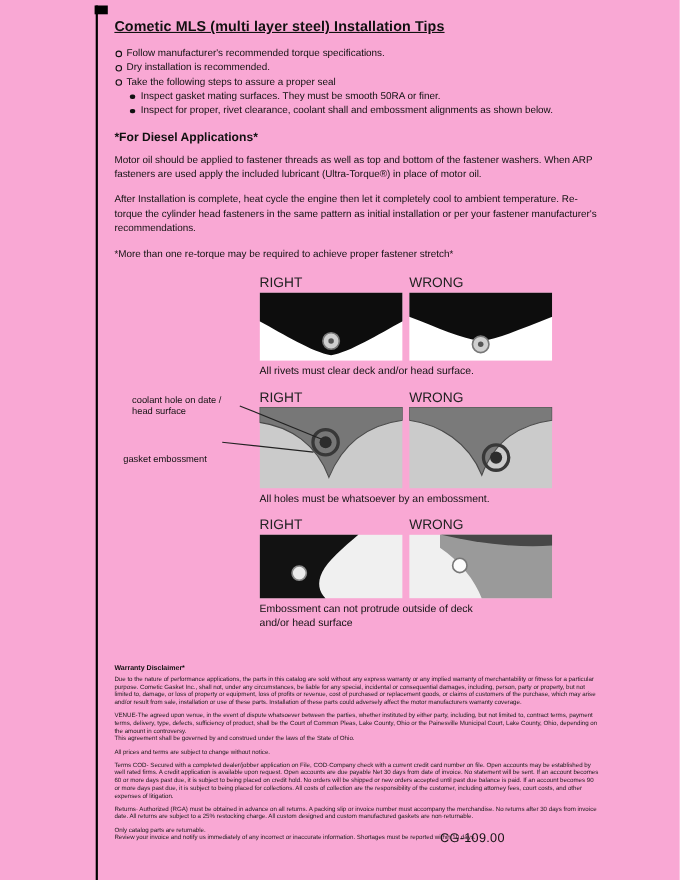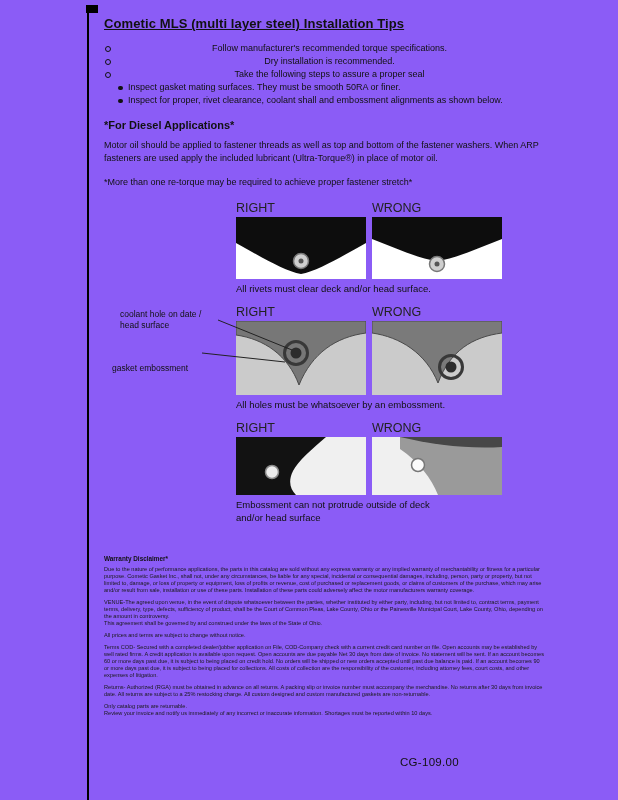--- a/index.html
+++ b/index.html
@@ -1,27 +1,27 @@
 <!DOCTYPE html>
 <html><head>
 <meta charset="utf-8">
 <style>
   * { margin:0; padding:0; box-sizing:border-box; }
   html,body { background:#fff; }
   .page {
-    position:relative; width:618px; height:800px; background:#8b5cf6;
+    position:relative; width:618px; height:800px; background:#f9a8d4;
     font-family:"Liberation Sans", sans-serif; color:#111; overflow:hidden;
   }
   .corner-mark { position:absolute; left:86px; top:5px; width:12px; height:8px; background:#000; }
   .edge-line { position:absolute; left:87px; top:5px; width:1.5px; height:795px; background:#000; }
   .content { position:absolute; left:104px; top:16px; width:440px; }
   .title { font-size:13px; font-weight:bold; text-decoration:underline; margin-bottom:11px; letter-spacing:0.1px; }
   .bullets { list-style:none; margin:0 0 12px 0; }
   .b1, .b2 { position:relative; font-size:9px; line-height:1.45; }
-  .b1 { padding-left:11px;text-align:center; }
+  .b1 { padding-left:11px; }
   .b1::before { content:""; position:absolute; left:1px; top:4px; width:4px; height:4px; border:1px solid #111; border-radius:50%; }
   .b2 { padding-left:24px; }
   .b2::before { content:""; position:absolute; left:14px; top:4.5px; width:4.5px; height:4.5px; background:#111; border-radius:50%; }
   .diesel-heading { font-size:11px; font-weight:bold; margin:12px 0 8px 0; }
   .body-p { font-size:9px; line-height:1.4; margin-bottom:11px; }
   .note { font-size:9px; margin-top:13px; }
   .diagrams { position:relative; height:332px; margin-top:14px; }
   .dg-label { position:absolute; width:130px; font-size:12.5px; color:#222; }
   .panel { position:absolute; width:130px; }
   .panel svg { display:block; }
@@ -46,20 +46,21 @@
     <ul class="bullets">
       <li class="b1">Follow manufacturer's recommended torque specifications.</li>
       <li class="b1">Dry installation is recommended.</li>
       <li class="b1">Take the following steps to assure a proper seal</li>
       <li class="b2">Inspect gasket mating surfaces.  They must be smooth 50RA or finer.</li>
       <li class="b2">Inspect for proper, rivet clearance, coolant shall and embossment alignments as shown below.</li>
     </ul>
 
     <div class="diesel-heading">*For Diesel Applications*</div>
     <p class="body-p">Motor oil should be applied to fastener threads as well as top and bottom of the fastener washers. When ARP fasteners are used apply the included lubricant (Ultra-Torque®) in place of motor oil.</p>
+    <p class="body-p">After Installation is complete, heat cycle the engine then let it completely cool to ambient temperature. Re-torque the cylinder head fasteners in the same pattern as initial installation or per your fastener manufacturer's recommendations.</p>
     <p class="note">*More than one re-torque may be required to achieve proper fastener stretch*</p>
 
     <div class="diagrams">
 
       <div class="dg-label" style="left:132px;top:0;">RIGHT</div>
       <div class="dg-label" style="left:268px;top:0;">WRONG</div>
       <div class="panel" style="left:132px;top:16px;">
         <svg width="130" height="62" viewBox="0 0 130 62">
           <rect width="130" height="62" fill="#ffffff"></rect>
           <path d="M0,0 H130 V26 C108,38 82,54 65,57 C48,54 22,38 0,26 Z" fill="#0d0d0d"></path>

